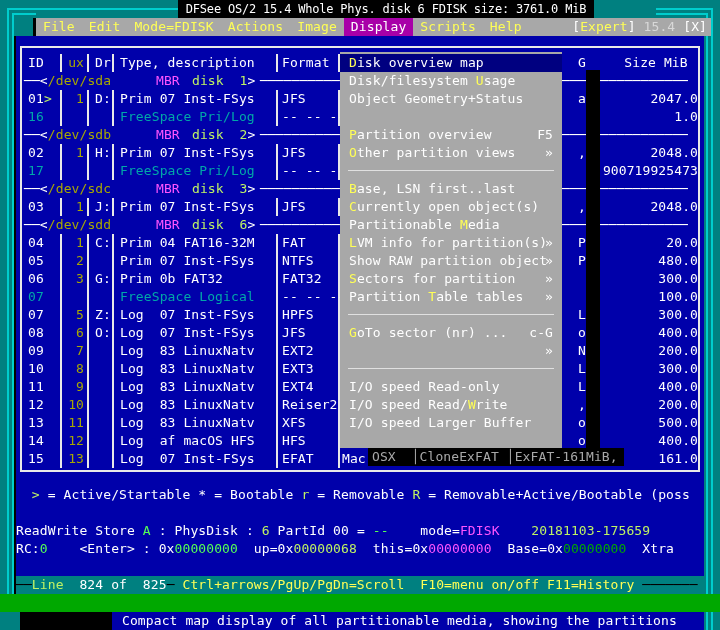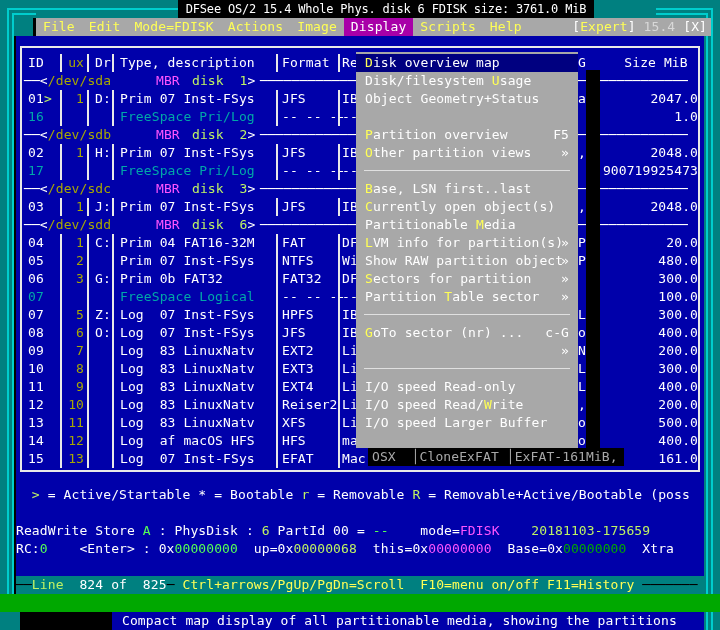--- a/index.html
+++ b/index.html
@@ -15,21 +15,21 @@
   #title-patch{display:inline-block;background:#000;color:#fff;padding:0 8px;font-size:12px;letter-spacing:-.2px;}
   #menubar{left:36px;top:18px;width:675px;height:18px;background:#a8a8a8;white-space:nowrap;}
   .menu-item{display:inline-block;color:#ffff55;margin:0 7px;cursor:default;}
   .menu-item.active{background:#a800a8;color:#ffffff;padding:0 7px;margin:0;}
   #menubar-right{position:absolute;right:4px;top:0;}
   #bluepanel{left:16px;top:36px;width:688px;height:540px;background:#0000aa;}
   .trow{position:absolute;left:20px;width:680px;height:18px;white-space:pre;}
   .cb{position:absolute;top:0;width:2px;height:18px;background:#e8e8e8;}
   .cell{position:absolute;top:0;white-space:pre;}
   .tline{position:absolute;background:#e8e8e8;}
-  #popup{left:356px;top:52px;width:222px;height:396px;background:#a8a8a8;}
+  #popup{left:340px;top:52px;width:222px;height:396px;background:#a8a8a8;}
   .pitem{position:absolute;left:0;width:222px;height:18px;color:#ffffff;white-space:pre;cursor:default;}
   .pitem .lbl{position:absolute;left:9px;}
   .pitem .hk{position:absolute;right:9px;}
   .pitem.sel{background:#000080;}
   .pitem .ac{color:#ffff55;}
   .psep{position:absolute;left:8px;width:206px;height:1px;background:#e0e0e0;}
   .shadow{position:absolute;background:#000;}
   #shadow-bottom{color:#a8a8a8;white-space:pre;padding-left:4px;}
   #legend,#status1,#status2{position:absolute;left:16px;width:688px;height:18px;white-space:pre;}
   #tealbar{position:absolute;left:16px;top:576px;width:688px;height:18px;background:#008080;white-space:pre;}
@@ -102,21 +102,21 @@
       <div class="pitem" style="top: 38px;"><span class="lbl">Object Geometry+Status</span></div>
       <div class="pitem" style="top: 74px;"><span class="lbl"><span></span><span class="ac">P</span><span>artition overview</span></span><span class="hk">F5</span></div>
       <div class="pitem" style="top: 92px;"><span class="lbl"><span></span><span class="ac">O</span><span>ther partition views</span></span><span class="hk">»</span></div>
       <div class="psep" style="top: 118px;"></div>
       <div class="pitem" style="top: 128px;"><span class="lbl"><span></span><span class="ac">B</span><span>ase, LSN first..last</span></span></div>
       <div class="pitem" style="top: 146px;"><span class="lbl"><span></span><span class="ac">C</span><span>urrently open object(s)</span></span></div>
       <div class="pitem" style="top: 164px;"><span class="lbl"><span>Partitionable </span><span class="ac">M</span><span>edia</span></span></div>
       <div class="pitem" style="top: 182px;"><span class="lbl"><span></span><span class="ac">L</span><span>VM info for partition(s)</span></span><span class="hk">»</span></div>
       <div class="pitem" style="top: 200px;"><span class="lbl">Show RAW partition object</span><span class="hk">»</span></div>
       <div class="pitem" style="top: 218px;"><span class="lbl"><span></span><span class="ac">S</span><span>ectors for partition</span></span><span class="hk">»</span></div>
-      <div class="pitem" style="top: 236px;"><span class="lbl"><span>Partition </span><span class="ac">T</span><span>able sector</span></span><span class="hk">»</span></div>
+      <div class="pitem" style="top: 236px;"><span class="lbl"><span>Partition </span><span class="ac">T</span><span>able tables</span></span><span class="hk">»</span></div>
       <div class="psep" style="top: 262px;"></div>
       <div class="pitem" style="top: 272px;"><span class="lbl"><span></span><span class="ac">G</span><span>oTo sector (nr) ...</span></span><span class="hk">c-G</span></div>
       <div class="pitem" style="top: 290px;"><span class="hk">»</span></div>
       <div class="psep" style="top: 316px;"></div>
       <div class="pitem" style="top: 326px;"><span class="lbl">I/O speed Read-only</span></div>
       <div class="pitem" style="top: 344px;"><span class="lbl"><span>I/O speed Read/</span><span class="ac">W</span><span>rite</span></span></div>
       <div class="pitem" style="top: 362px;"><span class="lbl">I/O speed Larger Buffer</span></div>
     </div>
 
   <div id="legend" style="top:486px;"><span class="seg-w">  </span><span class="seg-c">&gt;</span><span class="seg-w"> = Active/Startable </span><span class="seg-w">*</span><span class="seg-w"> = Bootable </span><span class="seg-c">r</span><span class="seg-w"> = Removable </span><span class="seg-c">R</span><span class="seg-w"> = Removable+Active/Bootable (poss</span></div>

